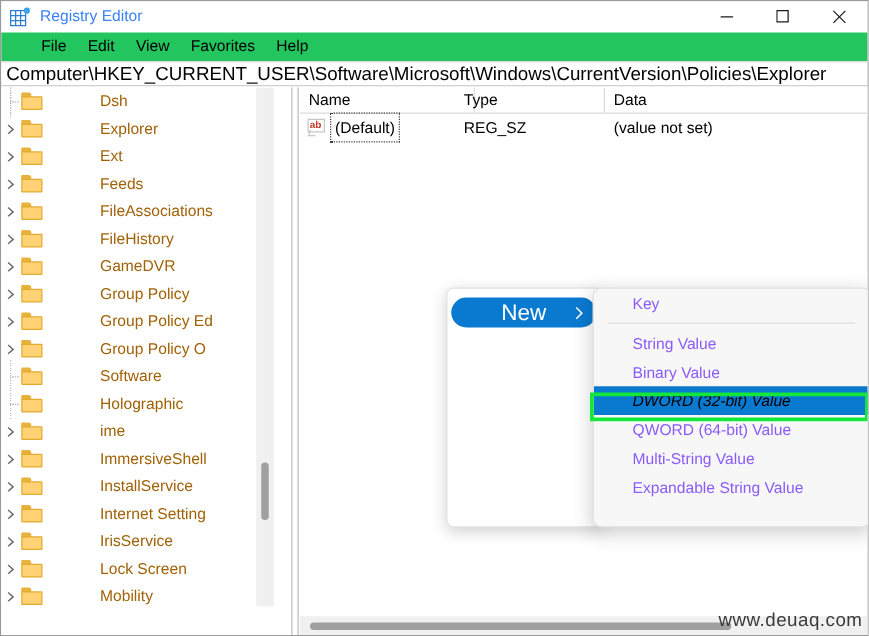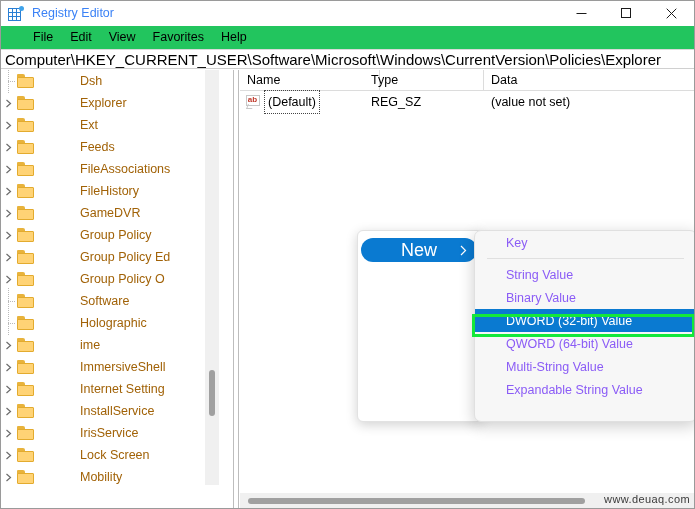--- a/index.html
+++ b/index.html
@@ -405,40 +405,41 @@
     box-sizing: border-box;
     white-space: nowrap;
   }
   .submenu .sep {
     height: 1px;
     background: #e0e0e0;
     margin: 4px 12px 4px 12px;
   }
   .submenu .smi.active {
     background: #0a7ad1;
-    color: #ffffff;
+    color: #000000;
+    font-style: italic;
   }
   .hl-box {
     position: absolute;
     left: 471px;
     top: 244px;
     width: 223px;
     height: 23px;
     border: 3px solid #13e83a;
     box-sizing: border-box;
     z-index: 60;
     pointer-events: none;
   }
 
   
   .watermark {
     position: absolute;
     right: 4px;
     bottom: 3px;
-    font-size: 11px;
+    font-size: 15px;
     color: #3a3a3a;
     letter-spacing: 0.4px;
     z-index: 70;
     font-family: "Liberation Sans", sans-serif;
   }
 </style>
 </head>
 <body>
 
 <div id="app">
@@ -654,33 +655,33 @@
           <div class="tnode">
             <div class="expander">
               <svg width="8" height="9" viewBox="0 0 8 9">
                 <polyline points="1.5,1 5.5,4.5 1.5,8" fill="none" stroke="#6b6b6b" stroke-width="1.2"></polyline>
               </svg>
             </div>
             <div class="folder">
               <div class="tab"></div>
               <div class="body"></div>
             </div>
+            <div class="label">InstallService</div>
+          </div>
+          <div class="tnode">
+            <div class="expander">
+              <svg width="8" height="9" viewBox="0 0 8 9">
+                <polyline points="1.5,1 5.5,4.5 1.5,8" fill="none" stroke="#6b6b6b" stroke-width="1.2"></polyline>
+              </svg>
+            </div>
+            <div class="folder">
+              <div class="tab"></div>
+              <div class="body"></div>
+            </div>
             <div class="label">Internet Setting</div>
-          </div>
-          <div class="tnode">
-            <div class="expander">
-              <svg width="8" height="9" viewBox="0 0 8 9">
-                <polyline points="1.5,1 5.5,4.5 1.5,8" fill="none" stroke="#6b6b6b" stroke-width="1.2"></polyline>
-              </svg>
-            </div>
-            <div class="folder">
-              <div class="tab"></div>
-              <div class="body"></div>
-            </div>
-            <div class="label">InstallService</div>
           </div>
           <div class="tnode">
             <div class="expander">
               <svg width="8" height="9" viewBox="0 0 8 9">
                 <polyline points="1.5,1 5.5,4.5 1.5,8" fill="none" stroke="#6b6b6b" stroke-width="1.2"></polyline>
               </svg>
             </div>
             <div class="folder">
               <div class="tab"></div>
               <div class="body"></div>

